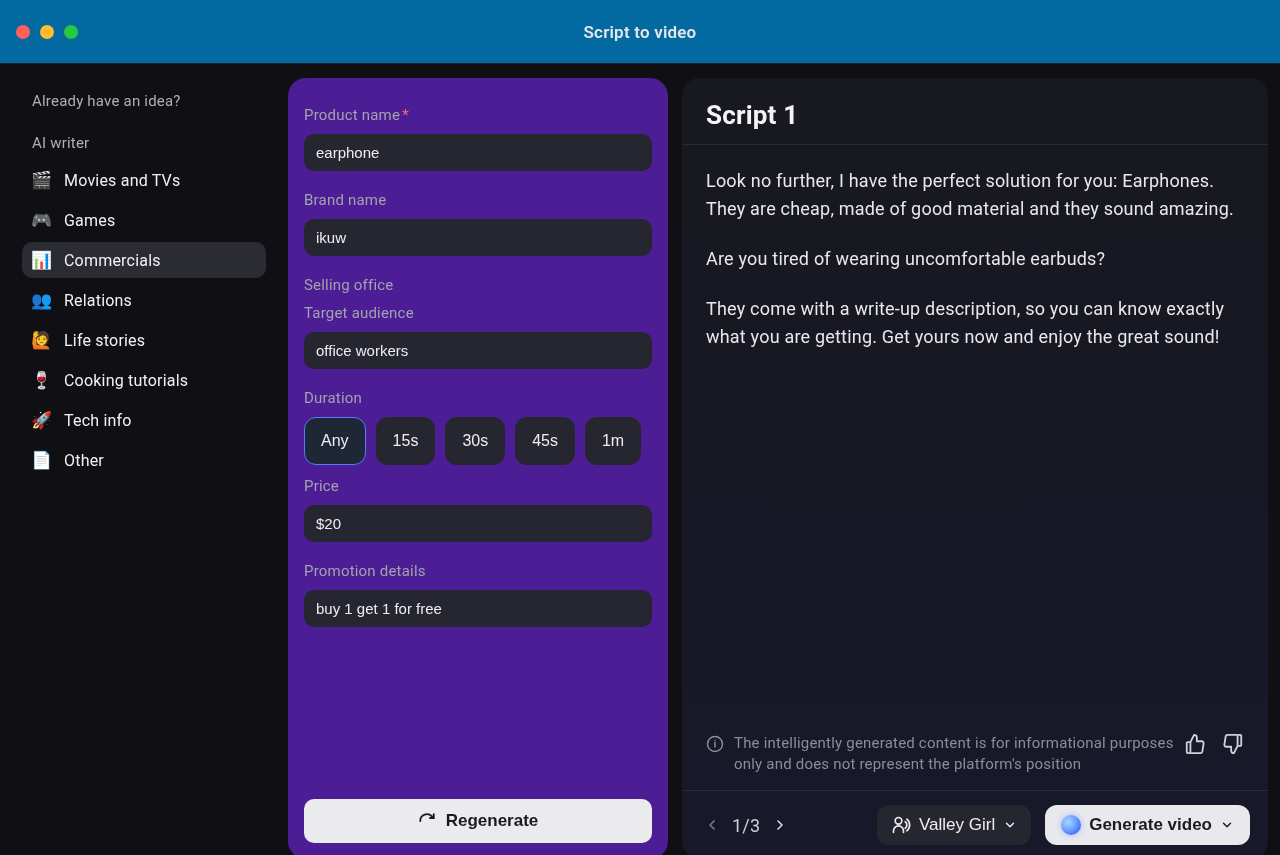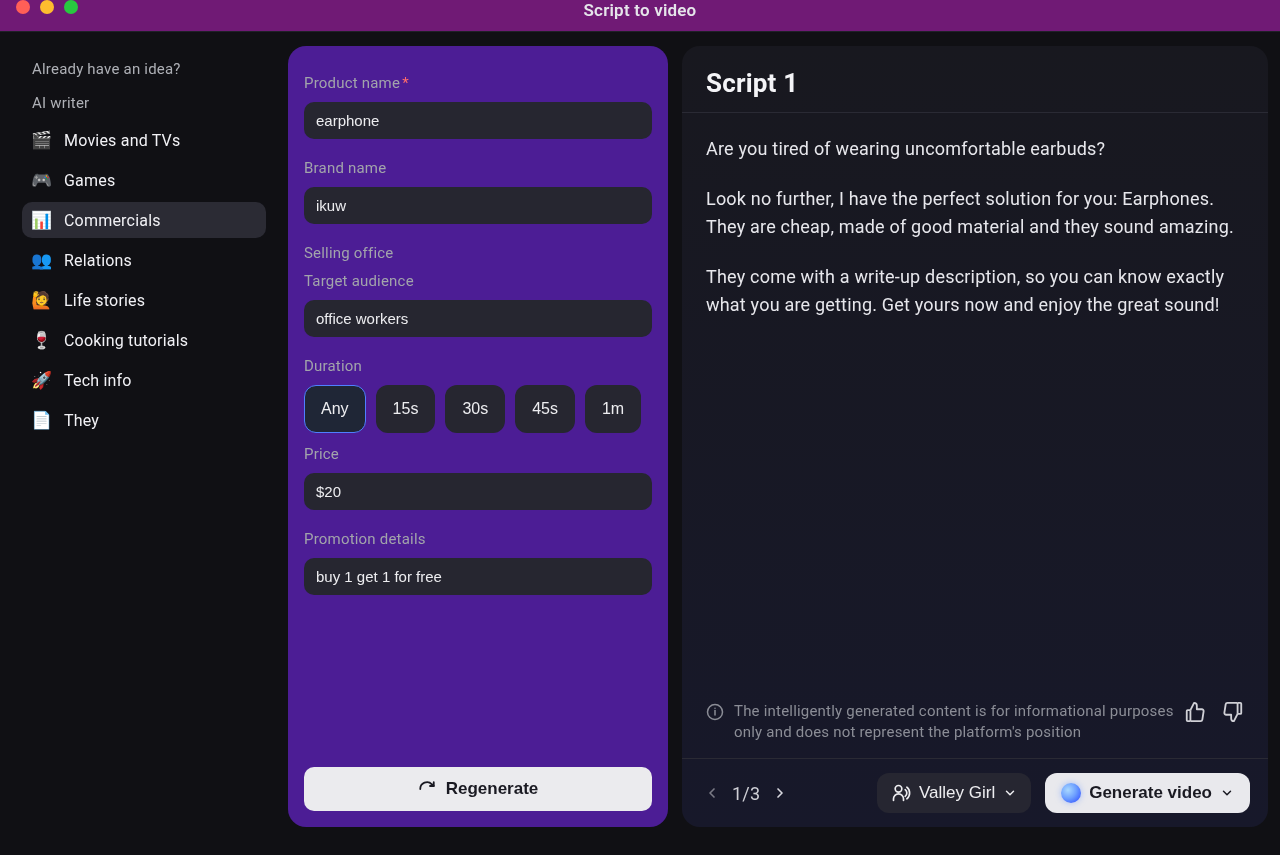--- a/index.html
+++ b/index.html
@@ -7,23 +7,24 @@
   body {
     background: #101014;
     color: #e7e7ea;
     font-family: -apple-system, BlinkMacSystemFont, "Segoe UI", Roboto, Helvetica, Arial, sans-serif;
     font-size: 16px;
     letter-spacing: 0.2px;
   }
 
   
   .titlebar {
-    height: 32px;
-    background: #701a75;
-    display: flex;
+    height: 64px;
+    background: #0369a1;
+    display: flex;
+    align-items: center;
     position: relative;
     border-bottom: 1px solid #202028;
   }
   .traffic-lights { display: flex; gap: 10px; padding-left: 16px; }
   .dot { width: 14px; height: 14px; border-radius: 50%; }
   .dot.red { background: #ff5f57; }
   .dot.yellow { background: #febc2e; }
   .dot.green { background: #28c840; }
   .titlebar .title {
     position: absolute; left: 0; right: 0; text-align: center;
@@ -208,21 +209,21 @@
     <div class="dot green"></div>
   </div>
   <div class="title">Script to video</div>
 </div>
 
 <div class="content">
 
   <div class="sidebar">
     <div class="section-heading">Already have an idea?</div>
 
-    <div class="section-heading" style="margin-top:16px;">AI writer</div>
+    <div class="section-heading" style="margin-top:24px;">AI writer</div>
 
     <div class="side-item">
       <span class="side-icon">🎬</span>
       <span>Movies and TVs</span>
     </div>
     <div class="side-item">
       <span class="side-icon">🎮</span>
       <span>Games</span>
     </div>
     <div class="side-item active">
@@ -240,21 +241,21 @@
     <div class="side-item">
       <span class="side-icon">🍷</span>
       <span>Cooking tutorials</span>
     </div>
     <div class="side-item">
       <span class="side-icon">🚀</span>
       <span>Tech info</span>
     </div>
     <div class="side-item">
       <span class="side-icon">📄</span>
-      <span>They</span>
+      <span>Other</span>
     </div>
   </div>
 
   <div class="form-panel">
     <div class="form-scroll">
       <div class="field-label">
         <span>Product name</span><span class="required">*</span>
       </div>
       <input class="text-input" value="earphone" style="">
 
@@ -291,22 +292,22 @@
       </span>
       <span>Regenerate</span>
     </button>
   </div>
 
   <div class="script-panel">
     <div class="script-head">
       <h2>Script 1</h2>
     </div>
     <div class="script-body">
+      <p>Look no further, I have the perfect solution for you: Earphones. They are cheap, made of good material and they sound amazing.</p>
       <p>Are you tired of wearing uncomfortable earbuds?</p>
-      <p>Look no further, I have the perfect solution for you: Earphones. They are cheap, made of good material and they sound amazing.</p>
       <p>They come with a write-up description, so you can know exactly what you are getting. Get yours now and enjoy the great sound!</p>
     </div>
 
     <div class="disclaimer-row">
       <span class="info-icon">
         <svg width="18" height="18" viewBox="0 0 24 24" fill="none" stroke="#8b8d96" stroke-width="2" stroke-linecap="round">
             <circle cx="12" cy="12" r="10"></circle>
             <line x1="12" y1="10" x2="12" y2="16"></line>
             <circle cx="12" cy="7" r="1" fill="#8b8d96" stroke="none"></circle>
           </svg>

